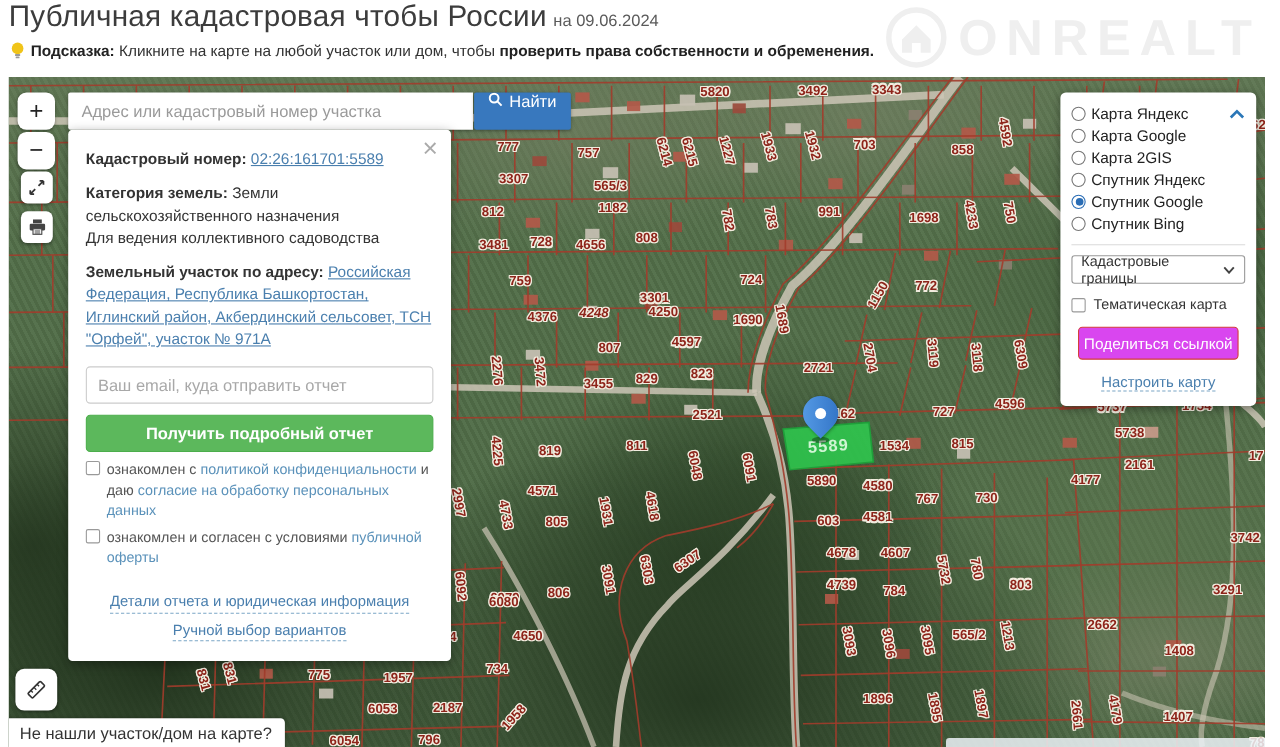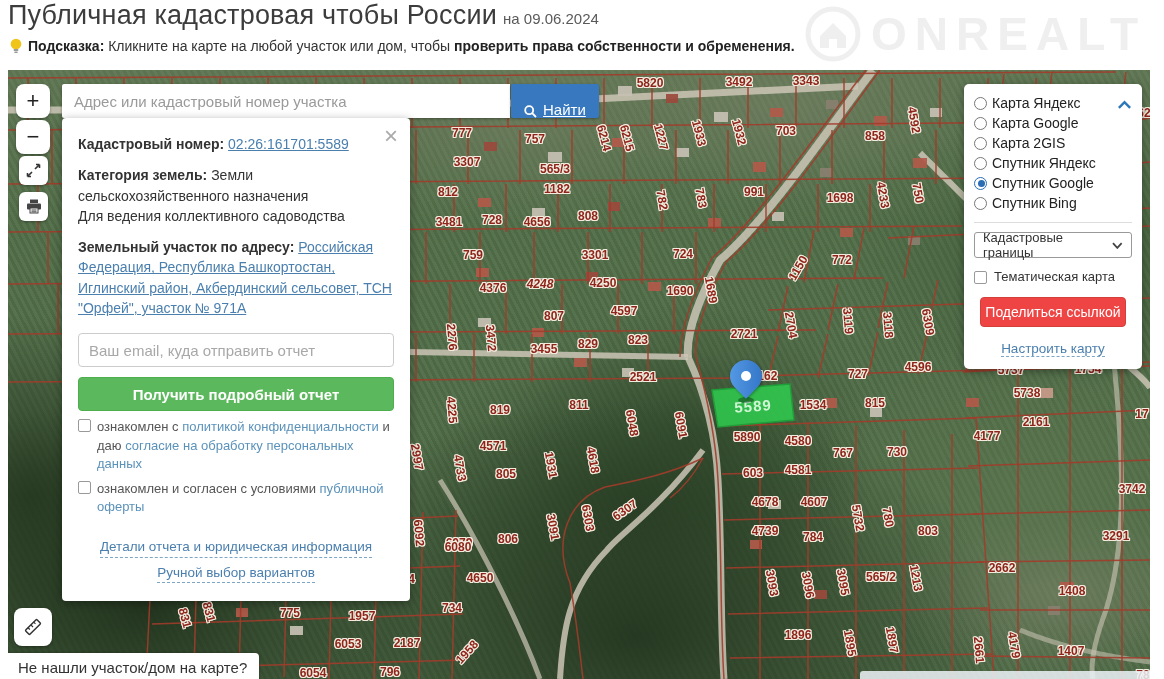--- a/index.html
+++ b/index.html
@@ -64,28 +64,28 @@
   .zin { top:14px; } .zout { top:50px; }
   .sqbtn { position:absolute; left:11px; width:29px; height:29px; background:#fff; border:none;
     border-radius:6px; box-shadow:0 1px 3px rgba(0,0,0,.35); z-index:10; cursor:pointer;
     display:flex; align-items:center; justify-content:center; padding:0; }
   .expand { top:86px; } .print { top:122px; }
   .ruler-btn { position:absolute; left:6px; top:538px; width:38px; height:38px; background:#fff;
     border:none; border-radius:8px; box-shadow:0 1px 3px rgba(0,0,0,.35); z-index:10;
     display:flex; align-items:center; justify-content:center; cursor:pointer; }
 
   .searchbar { position:absolute; left:54px; top:14px; z-index:10; display:flex; }
-  .searchbar input { width:448px; height:34px; border:none; border-radius:2px 0 0 2px;
+  .searchbar input { width:368px; height:34px; border:none; border-radius:2px 0 0 2px;
     padding:0 12px; font-size:15px; color:#333; box-shadow:0 1px 3px rgba(0,0,0,.35); outline:none;
     font-family:"Liberation Sans",sans-serif; }
   .searchbar input::placeholder { color:#9a9a9a; }
   .find-btn { height:34px; padding:0 13px; border:none; background:#3878be; color:#fff;
     font-size:15px; border-radius:2px; margin-left:1px; cursor:pointer; display:flex;
-    align-items:flex-end; gap:6px; box-shadow:0 1px 3px rgba(0,0,0,.35);
-    font-family:"Liberation Sans",sans-serif;text-decoration:underline; }
+    align-items:flex-start; gap:6px; box-shadow:0 1px 3px rgba(0,0,0,.35);
+    font-family:"Liberation Sans",sans-serif; }
 
   
   .popup { position:absolute; left:54px; top:48px; width:348px; z-index:11; background:#fff;
     border-radius:4px; box-shadow:0 2px 10px rgba(0,0,0,.35); padding:16px 16px 18px 16px;
     font-size:14px; color:#333; line-height:1.45; }
   .popup a { color:#4a7fae; }
   .popup .close { position:absolute; right:8px; top:2px; background:none; border:none;
     font-size:24px; color:#aaa; cursor:pointer; line-height:1; padding:4px; }
   .popup .blk { margin-bottom:11px; }
   .email-input { width:100%; height:34px; border:1px solid #ccc; border-radius:4px;
@@ -114,21 +114,21 @@
   .lrow.sel .radio { border-color:#2a6db5; }
   .lrow.sel .radio::after { content:''; position:absolute; left:2.5px; top:2.5px; width:7px;
     height:7px; border-radius:50%; background:#2a6db5; }
   .chev-up { position:absolute; right:10px; top:12px; cursor:pointer; }
   .lay-hr { border:none; border-top:1px solid #ddd; margin:9px 0; }
   .selectbox { display:flex; align-items:center; justify-content:space-between; height:26px;
     border:1px solid #999; border-radius:3px; padding:0 8px; font-size:13px; color:#333;
     cursor:pointer; background:#fff; }
   .thematic { display:flex; align-items:center; gap:7px; font-size:13px; color:#333;
     margin-top:11px; cursor:pointer; }
-  .share-btn { display:block; margin:13px auto 0 auto; width:146px; height:30px; background:#ef4444;
+  .share-btn { display:block; margin:13px auto 0 auto; width:146px; height:30px; background:#d946ef;
     border:1px solid #d43f3a; border-radius:4px; color:#fff; font-size:14px; cursor:pointer;
     font-family:"Liberation Sans",sans-serif; }
   .configure { display:block; text-align:center; margin-top:12px; }
   .configure a { color:#4a7fae; text-decoration:none; border-bottom:1px dashed #7ba6c6;
     font-size:13.5px; }
 
   
   .notfound { position:absolute; left:0; top:583px; z-index:10; background:#fff;
     border-radius:0 4px 0 0; padding:6px 12px 10px 10px; font-size:15px; color:#333;
     box-shadow:0 0 3px rgba(0,0,0,.3); }
@@ -284,21 +284,21 @@
         <span class="plabel" style="left: 654px; top: 130px; transform: translate(-50%, -50%) rotate(80deg);">782</span>
         <span class="plabel" style="left: 693px; top: 128px; transform: translate(-50%, -50%) rotate(80deg);">783</span>
         <span class="plabel" style="left: 832px; top: 128px;">1698</span>
         <span class="plabel" style="left: 875px; top: 125px; transform: translate(-50%, -50%) rotate(80deg);">4233</span>
         <span class="plabel" style="left: 910px; top: 123px; transform: translate(-50%, -50%) rotate(80deg);">750</span>
         <span class="plabel" style="left: 580px; top: 146px;">808</span>
         <span class="plabel" style="left: 441px; top: 152px;">3481</span>
         <span class="plabel" style="left: 484px; top: 150px;">728</span>
         <span class="plabel" style="left: 529px; top: 152px;">4656</span>
         <span class="plabel" style="left: 465px; top: 185px;">759</span>
-        <span class="plabel" style="left: 587px; top: 185px; text-align: right;">3301</span>
+        <span class="plabel" style="left: 587px; top: 201px; text-align: right;">3301</span>
         <span class="plabel" style="left: 675px; top: 184px;">724</span>
         <span class="plabel" style="left: 834px; top: 190px;">772</span>
         <span class="plabel" style="left: 790px; top: 198px; transform: translate(-50%, -50%) rotate(-60deg);">1150</span>
         <span class="plabel" style="left: 485px; top: 218px;">4376</span>
         <span class="plabel" style="left: 532px; top: 214px; font-style: italic;">4248</span>
         <span class="plabel" style="left: 595px; top: 213px;">4250</span>
         <span class="plabel" style="left: 672px; top: 221px;">1690</span>
         <span class="plabel" style="left: 703px; top: 220px; transform: translate(-50%, -50%) rotate(80deg);">1689</span>
         <span class="plabel" style="left: 546px; top: 246px;">807</span>
         <span class="plabel" style="left: 616px; top: 241px;">4597</span>

